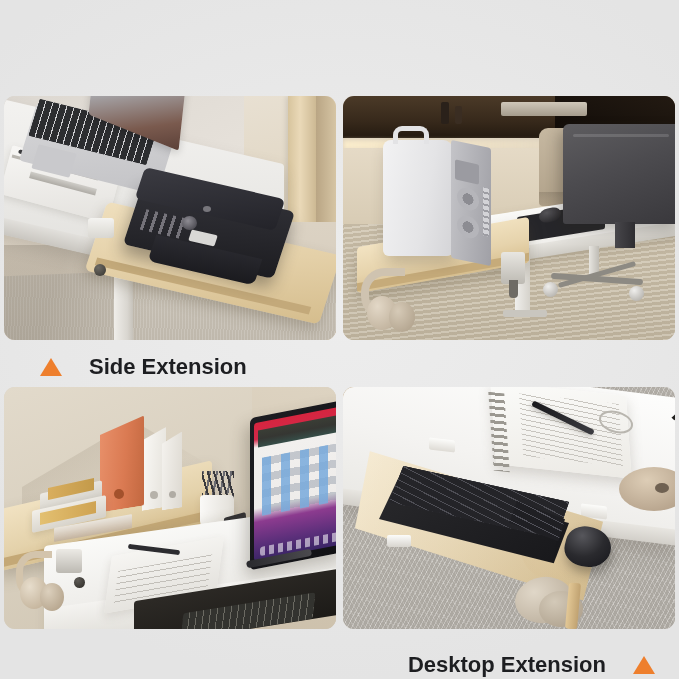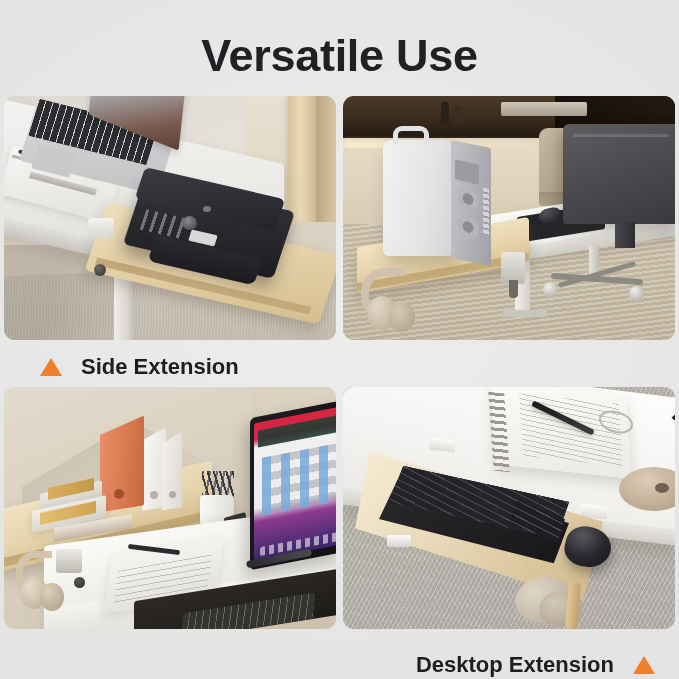--- a/index.html
+++ b/index.html
@@ -38,21 +38,21 @@
   .p-tr{ left:343px; top:96px;  width:332px; height:244px; }
   .p-bl{ left:4px;   top:387px; width:332px; height:242px; }
   .p-br{ left:343px; top:387px; width:332px; height:242px; }
 
   .scene{ position:absolute; inset:0; }
   .obj{ position:absolute; }
 
   
   .caption{
     position:absolute;
-    display:flex; align-items:center; gap:19px;
+    display:flex; align-items:center; gap:27px;
     font-size:22px; font-weight:bold; color:#1d1e21;
     white-space:nowrap;
   }
   .cap-side{ left:40px;  top:354px; }
   .cap-desk{ right:24px; top:645px;margin-top:7px; }
 
   .tri{
     width:0;height:0;
     border-left:11px solid transparent;
     border-right:11px solid transparent;
@@ -461,21 +461,20 @@
     background:radial-gradient(ellipse at 35% 30%,#d3c9b8,#a89a86); border-radius:50%; }
   .br-leg{ left:224px; top:196px; width:12px; height:46px;
     background:linear-gradient(90deg,#e3c896,#c0a271); border-radius:3px;
     transform:rotate(5deg); }
 </style>
 </head>
 <body>
 
 <div id="page">
 
-  <div class="headline">Versatile Use</div>
 
   <div class="panel p-tl">
     <div class="scene">
       <div class="obj tl-wall"></div>
       <div class="obj tl-rightwall"></div>
       <div class="obj tl-doorframe"></div>
       <div class="obj tl-doorframe2"></div>
       <div class="obj tl-floor"></div>
       <div class="obj tl-rug"></div>
       <div class="obj tl-rugshade"></div>

